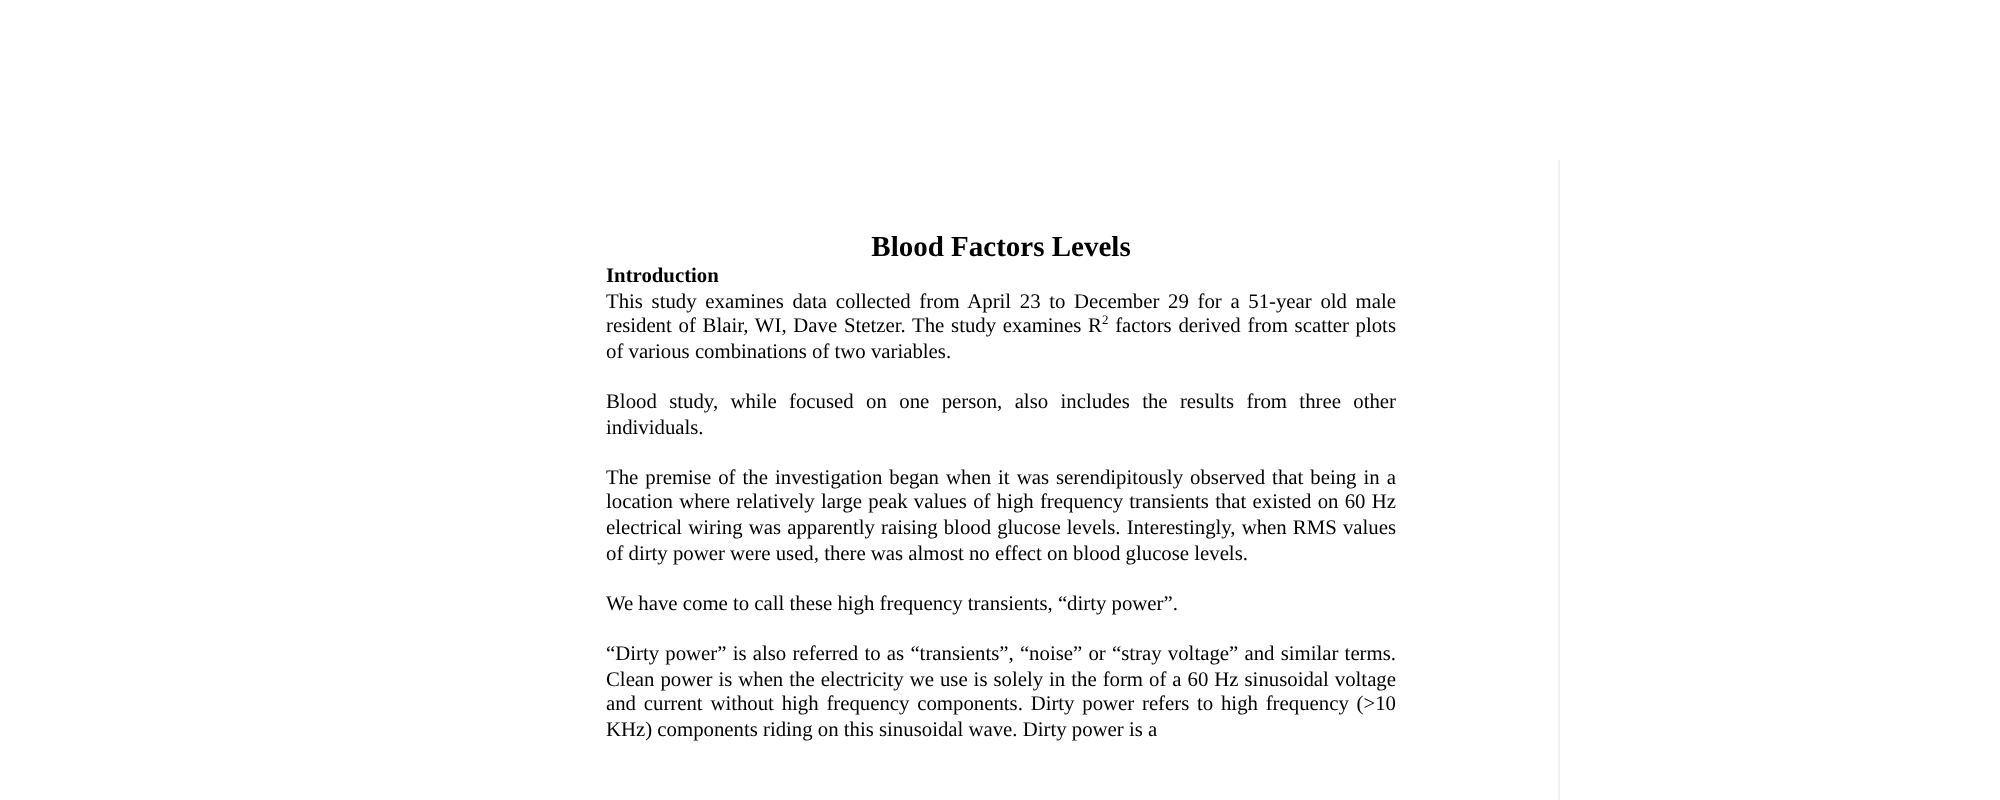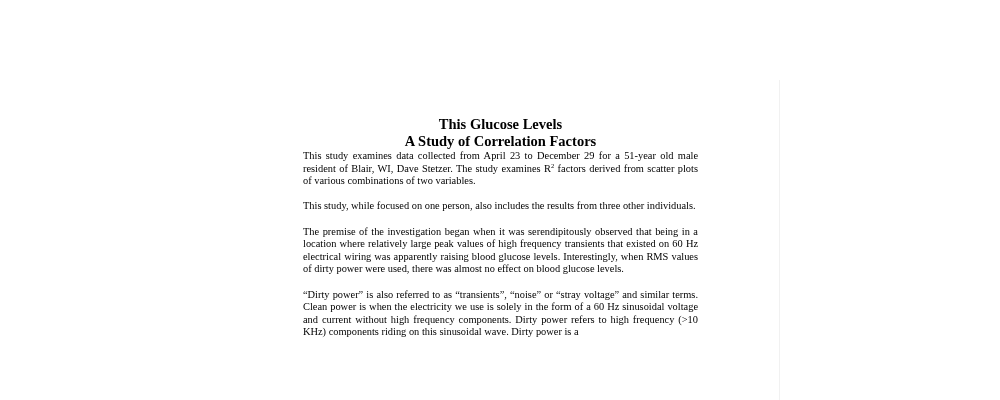--- a/index.html
+++ b/index.html
@@ -59,24 +59,25 @@
       vertical-align: 4px;
     }
     b { font-weight: normal; }
   </style>
 </head>
 <body>
 
 <div class="page-edge"></div>
 
 <div class="doc">
-  <h1 class="title">This Glucose Levels</h1>
-  <h1 class="title">A Study of Correlation Factors</h1>
+  <h1 class="title">Blood Factors Levels</h1>
+  <h2 class="section-heading">Introduction</h2>
 
   <p><span>This study examines data collected from April 23 to December 29 for a 51-year old male resident of Blair, WI, Dave Stetzer.  The study examines R</span><sup>2</sup><span> factors derived from scatter plots of various combinations of two variables.</span></p>
 
-  <p>This study, while focused on one person, also includes the results from three other individuals.</p>
+  <p>Blood study, while focused on one person, also includes the results from three other individuals.</p>
 
   <p><span>The premise of the investigation began when it was serendipitously observed that being in a location where relatively large </span><b>peak</b><span> values of high frequency transients that existed on 60 Hz electrical wiring was apparently raising blood glucose levels.  Interestingly, when RMS values of dirty power were used, there was almost no effect on blood glucose levels.</span></p>
 
+  <p>We have come to call these high frequency transients, “dirty power”.</p>
 
   <p>“Dirty power” is also referred to as “transients”, “noise” or “stray voltage” and similar terms.  Clean power is when the electricity we use is solely in the form of a 60 Hz sinusoidal voltage and current without high frequency components. Dirty power refers to high frequency (&gt;10 KHz) components riding on this sinusoidal wave.  Dirty power is a</p>
 </div>
 
 </body></html>

